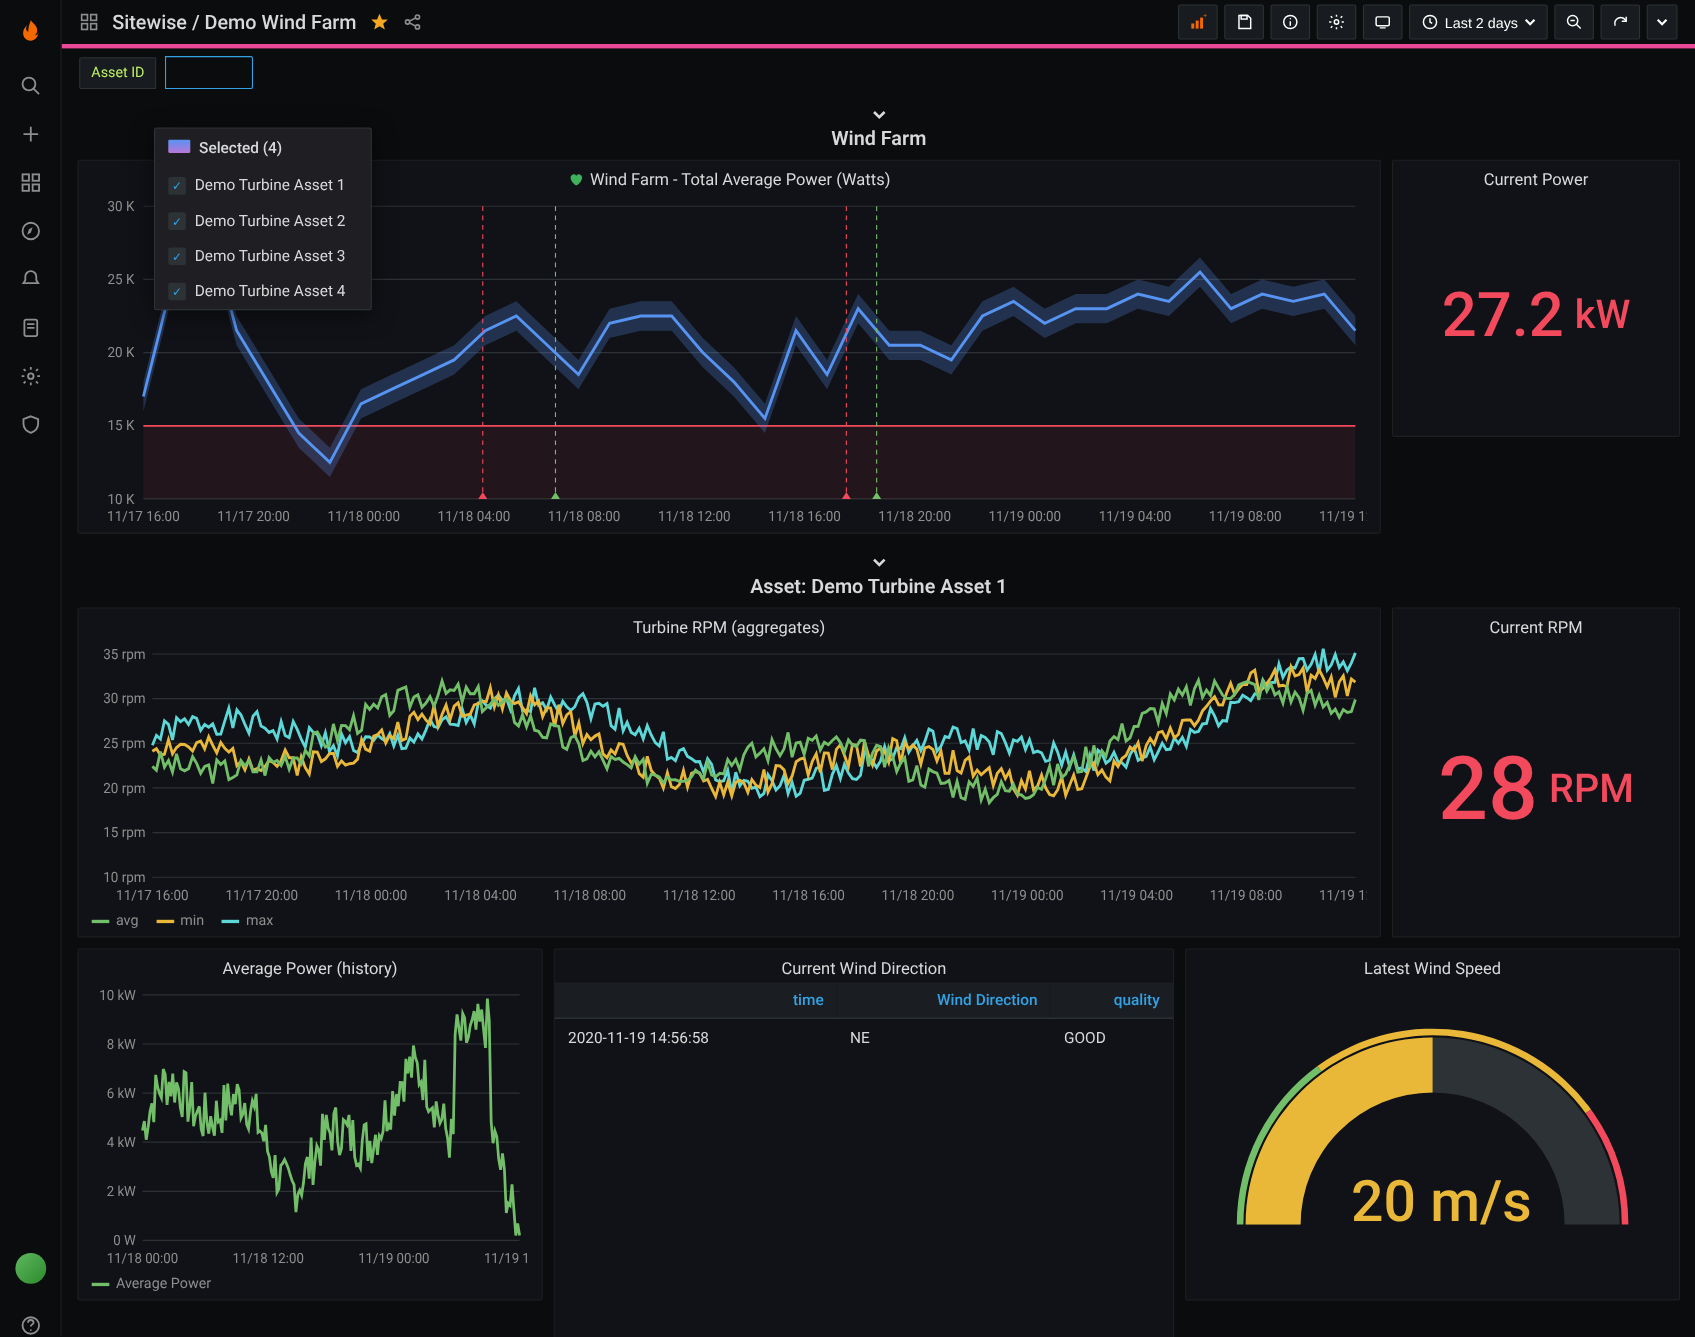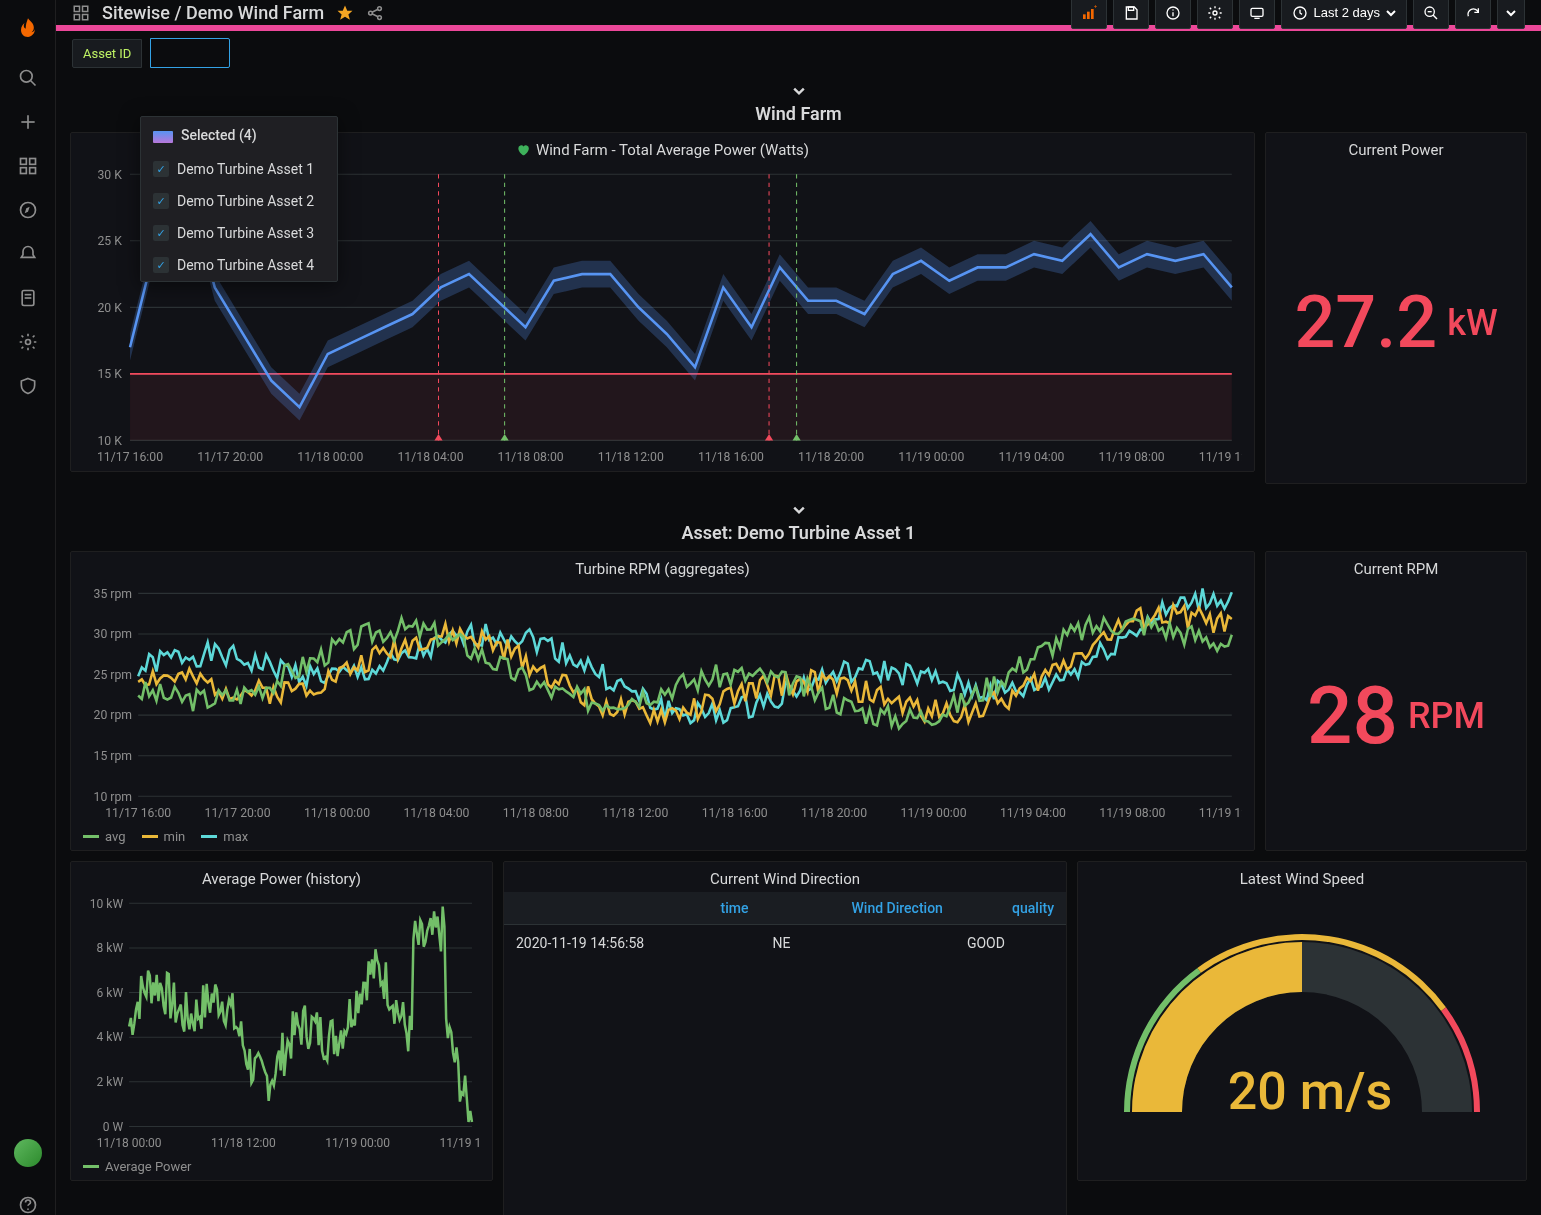--- a/index.html
+++ b/index.html
@@ -26,26 +26,26 @@
 .sidebar .logo { width: 28px; height: 28px; color: #f46800; }
 .sidebar .nav-icon { width: 20px; height: 20px; color: #8e8e8e; cursor: pointer; }
 .sidebar .spacer { flex: 1; }
 .sidebar .avatar {
   width: 28px; height: 28px; border-radius: 50%;
   background: linear-gradient(135deg, #5fb85f, #2c8a2c);
   margin-bottom: 4px;
 }
 .main { flex: 1; display: flex; flex-direction: column; overflow: hidden; }
 .topbar {
-  height: 31px;
+  height: 44px;
   display: flex;
   align-items: center;
   padding: 0 16px;
   gap: 12px;
-  border-bottom: 6px solid #ec4899;
+  border-bottom: 4px solid #ec4899;
 }
 .topbar .dash-icon { width: 18px; height: 18px; color: #8e8e8e; }
 .topbar .title { font-size: 18px; font-weight: 500; color: #d8d9da; }
 .topbar .star { color: #f5a623; width: 18px; height: 18px; cursor: pointer; }
 .topbar .share-icon { width: 18px; height: 18px; color: #8e8e8e; cursor: pointer; }
 .topbar .right { margin-left: auto; display: flex; gap: 6px; align-items: center; }
 .tb-btn {
   height: 32px;
   background: #181b1f;
   border: 1px solid #2c3235;
@@ -132,42 +132,42 @@
 .series-line { fill: none; stroke-width: 2.5; }
 .band { opacity: 0.25; }
 
 .stat-panel {
   display: flex;
   flex-direction: column;
   align-items: center;
   justify-content: center;
 }
 .stat-value {
-  font-size: 72px;
+  font-size: 56px;
   font-weight: 500;
   color: #f2495c;
   line-height: 1;
 }
 .stat-unit { font-size: 36px; font-weight: 500; color: #f2495c; margin-left: 10px; }
 
 .dropdown {
   position: absolute;
   top: 116px;
   left: 140px;
   background: #1f1f23;
   border: 1px solid #2c3235;
   border-radius: 2px;
   width: 198px;
   z-index: 100;
   box-shadow: 0 4px 20px rgba(0,0,0,0.5);
 }
 .dropdown-header {
   padding: 10px 12px;
   display: flex;
-  align-items: flex-end;
+  align-items: flex-start;
   gap: 8px;
   font-weight: 500;
 }
 .dropdown-item {
   padding: 8px 12px;
   display: flex;
   align-items: center;
   gap: 8px;
   font-size: 14px;
   cursor: pointer;
@@ -404,21 +404,21 @@
                 <text class="axis-text" x="540.909090909091" y="274" text-anchor="middle">11/18 12:00</text>
                 <text class="axis-text" x="639.0909090909091" y="274" text-anchor="middle">11/18 16:00</text>
                 <text class="axis-text" x="737.2727272727273" y="274" text-anchor="middle">11/18 20:00</text>
                 <text class="axis-text" x="835.4545454545455" y="274" text-anchor="middle">11/19 00:00</text>
                 <text class="axis-text" x="933.6363636363636" y="274" text-anchor="middle">11/19 04:00</text>
                 <text class="axis-text" x="1031.818181818182" y="274" text-anchor="middle">11/19 08:00</text>
                 <text class="axis-text" x="1130" y="274" text-anchor="middle">11/19 12:00</text>
               </svg>
           </div>
         </div>
-        <div class="panel stat-panel" style="width:262px;height:352px;">
+        <div class="panel stat-panel" style="width:262px;height:252px;">
           <div class="panel-title">
               <span>Current Power</span>
             </div>
           <div style="flex:1;display:flex;align-items:center;justify-content:center;">
             <span class="stat-value">27.2</span>
             <span class="stat-unit">kW</span>
           </div>
         </div>
       </div>
 

